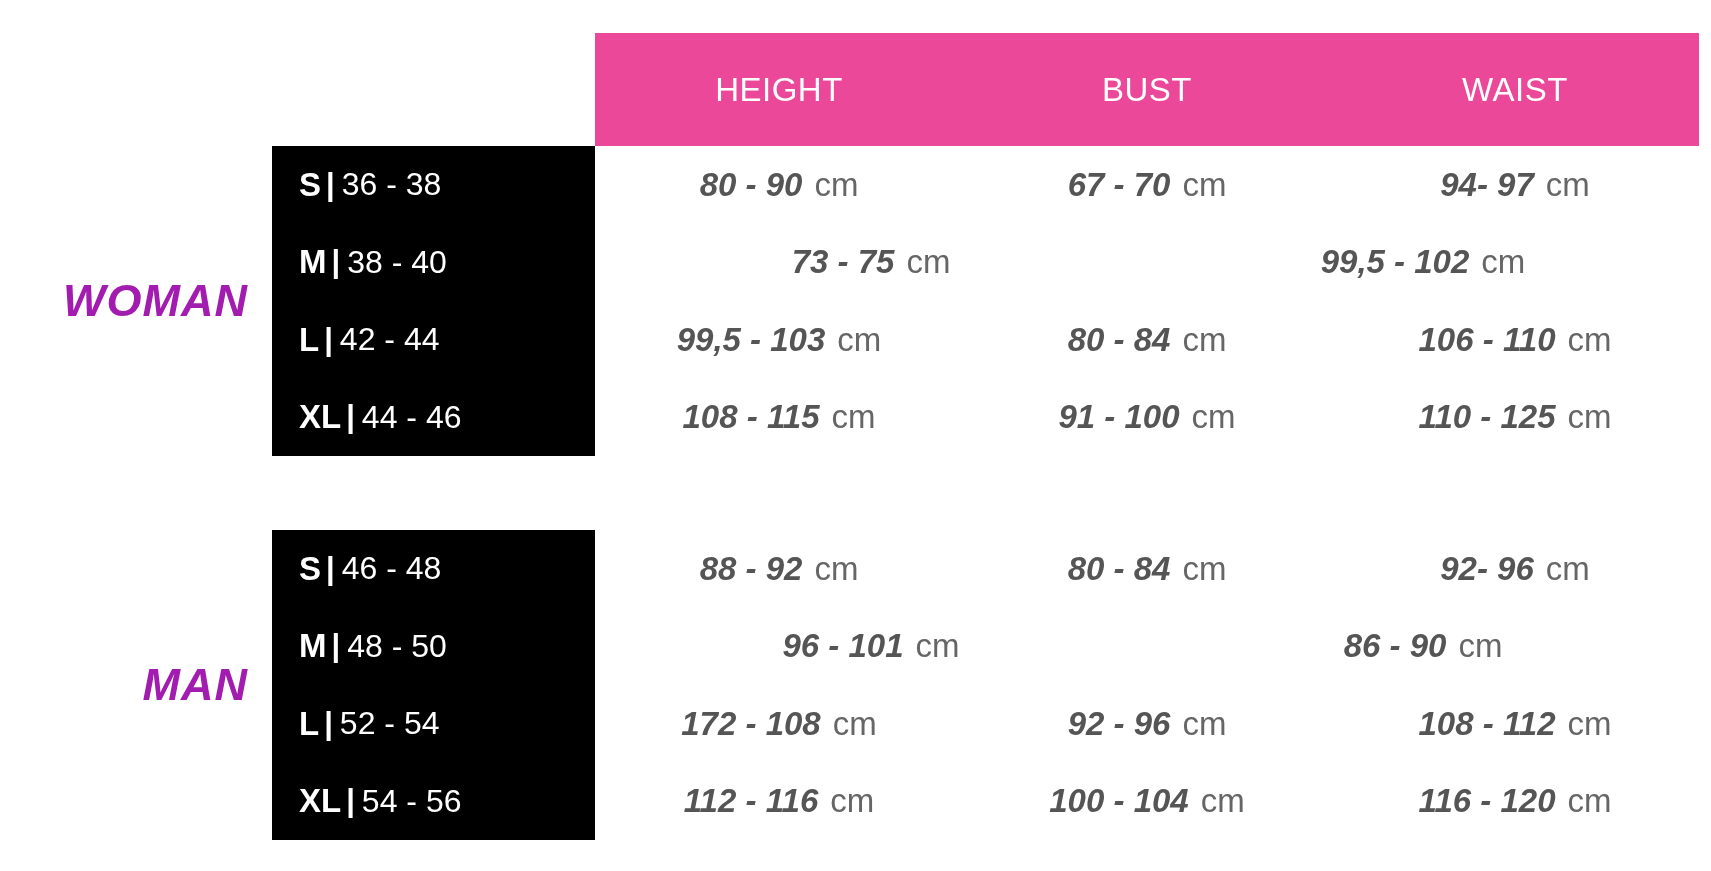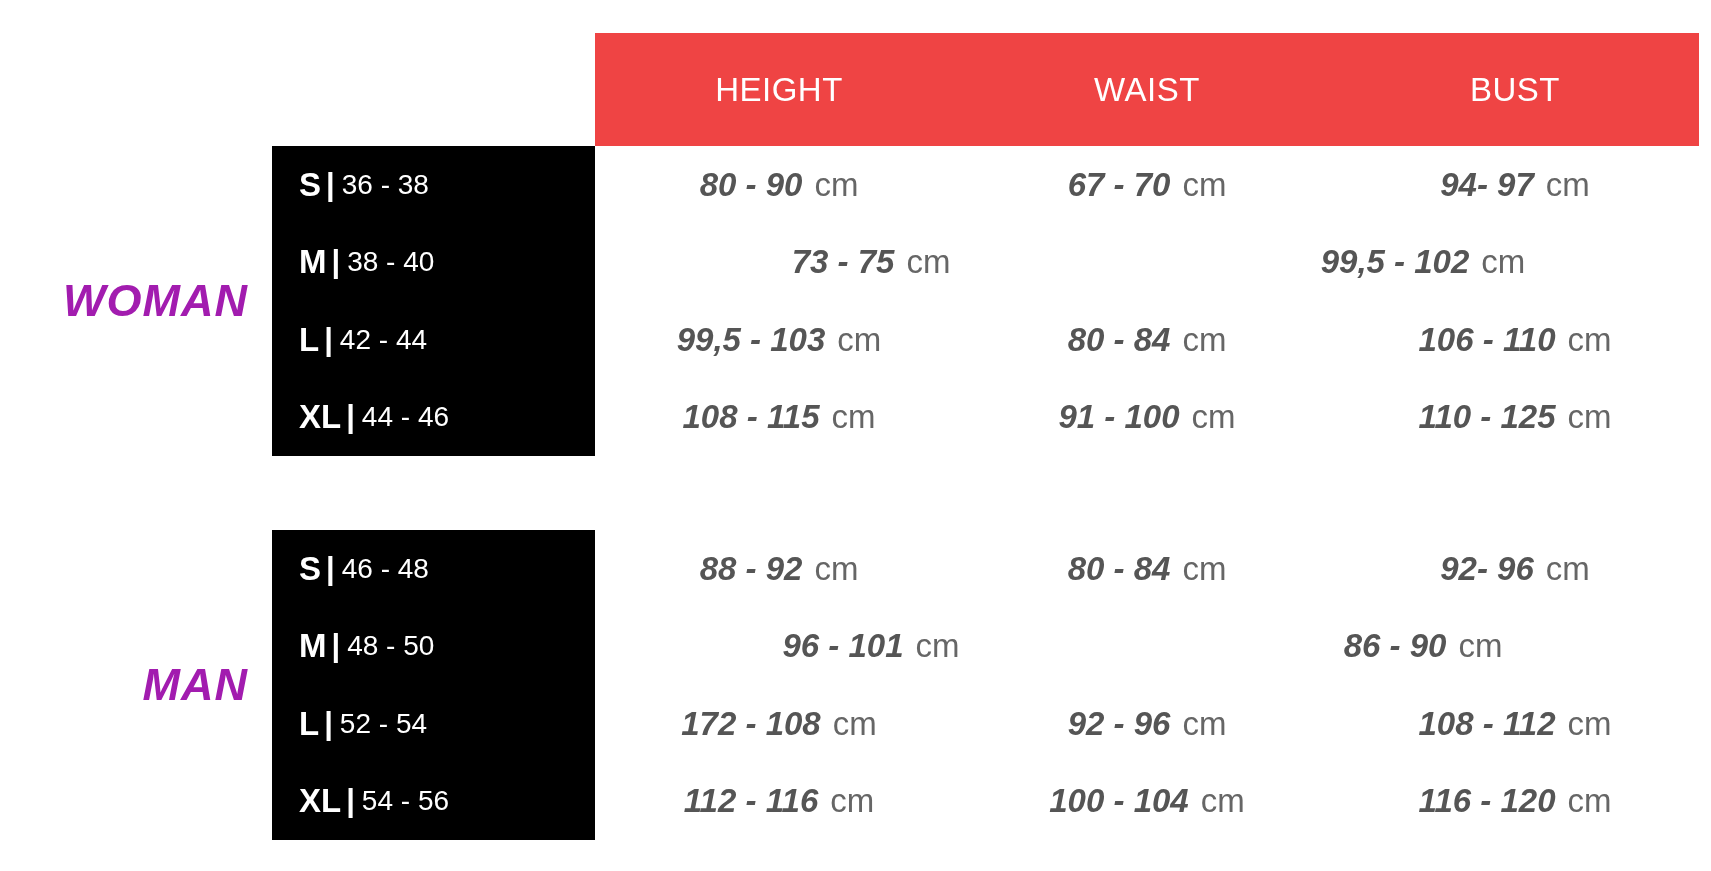--- a/index.html
+++ b/index.html
@@ -20,21 +20,21 @@
     height: 871px;
   }
 
   
   .header-band {
     position: absolute;
     left: 595px;
     top: 33px;
     width: 1104px;
     height: 113px;
-    background: #ef4444;
+    background: #ec4899;
     display: flex;
     align-items: center;
   }
   .header-cell {
     flex: 1 1 0;
     text-align: center;
     color: #ffffff;
     font-size: 33px;
     letter-spacing: 0.5px;
     font-weight: 400;
@@ -92,21 +92,21 @@
     font-weight: bold;
     font-size: 33px;
   }
   .size-row .sep {
     font-weight: bold;
     margin: 0 7px 0 5px;
     font-size: 31px;
   }
   .size-row .eu {
     font-weight: 400;
-    font-size: 28px;
+    font-size: 32px;
   }
 
   .measures {
     position: absolute;
     left: 595px;
     top: 0;
     width: 1104px;
     height: 310px;
     display: flex;
     flex-direction: column;
@@ -135,22 +135,22 @@
     margin-left: 12px;
   }
 </style>
 </head>
 <body>
 
 <div class="sheet">
 
   <div class="header-band">
     <div class="header-cell">HEIGHT</div>
+    <div class="header-cell">BUST</div>
     <div class="header-cell">WAIST</div>
-    <div class="header-cell">BUST</div>
   </div>
 
   <div class="group woman">
     <div class="group-label">WOMAN</div>
 
     <div class="size-col">
       <div class="size-row">
         <span class="sz">S</span>
         <span class="sep">|</span>
         <span class="eu">36 - 38</span>

